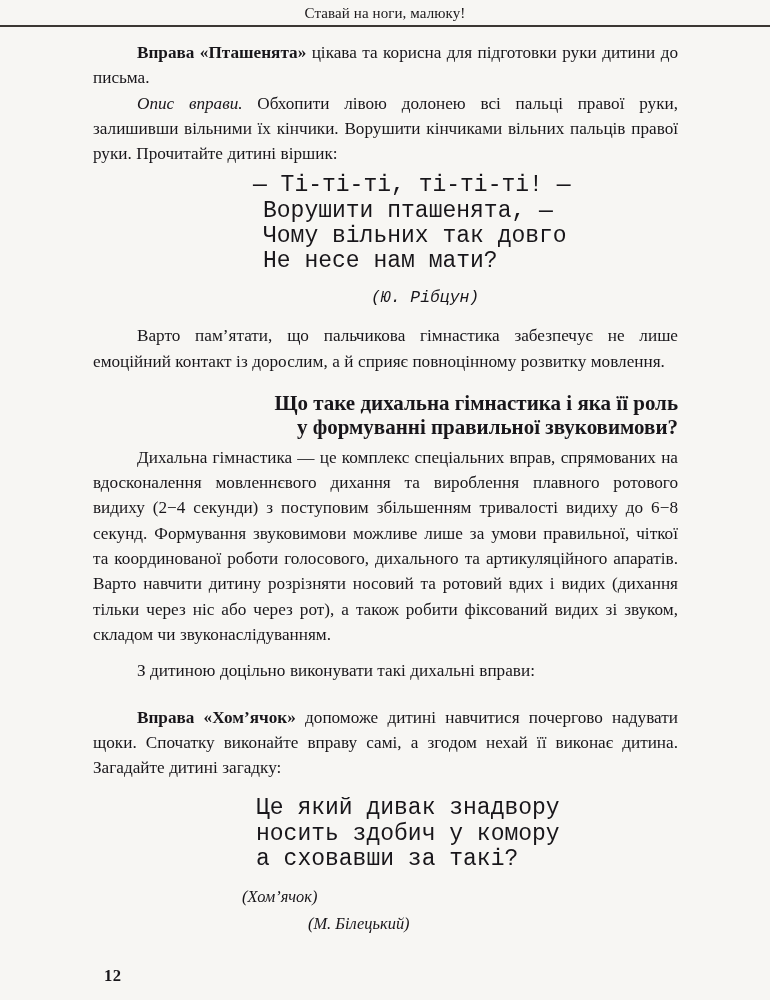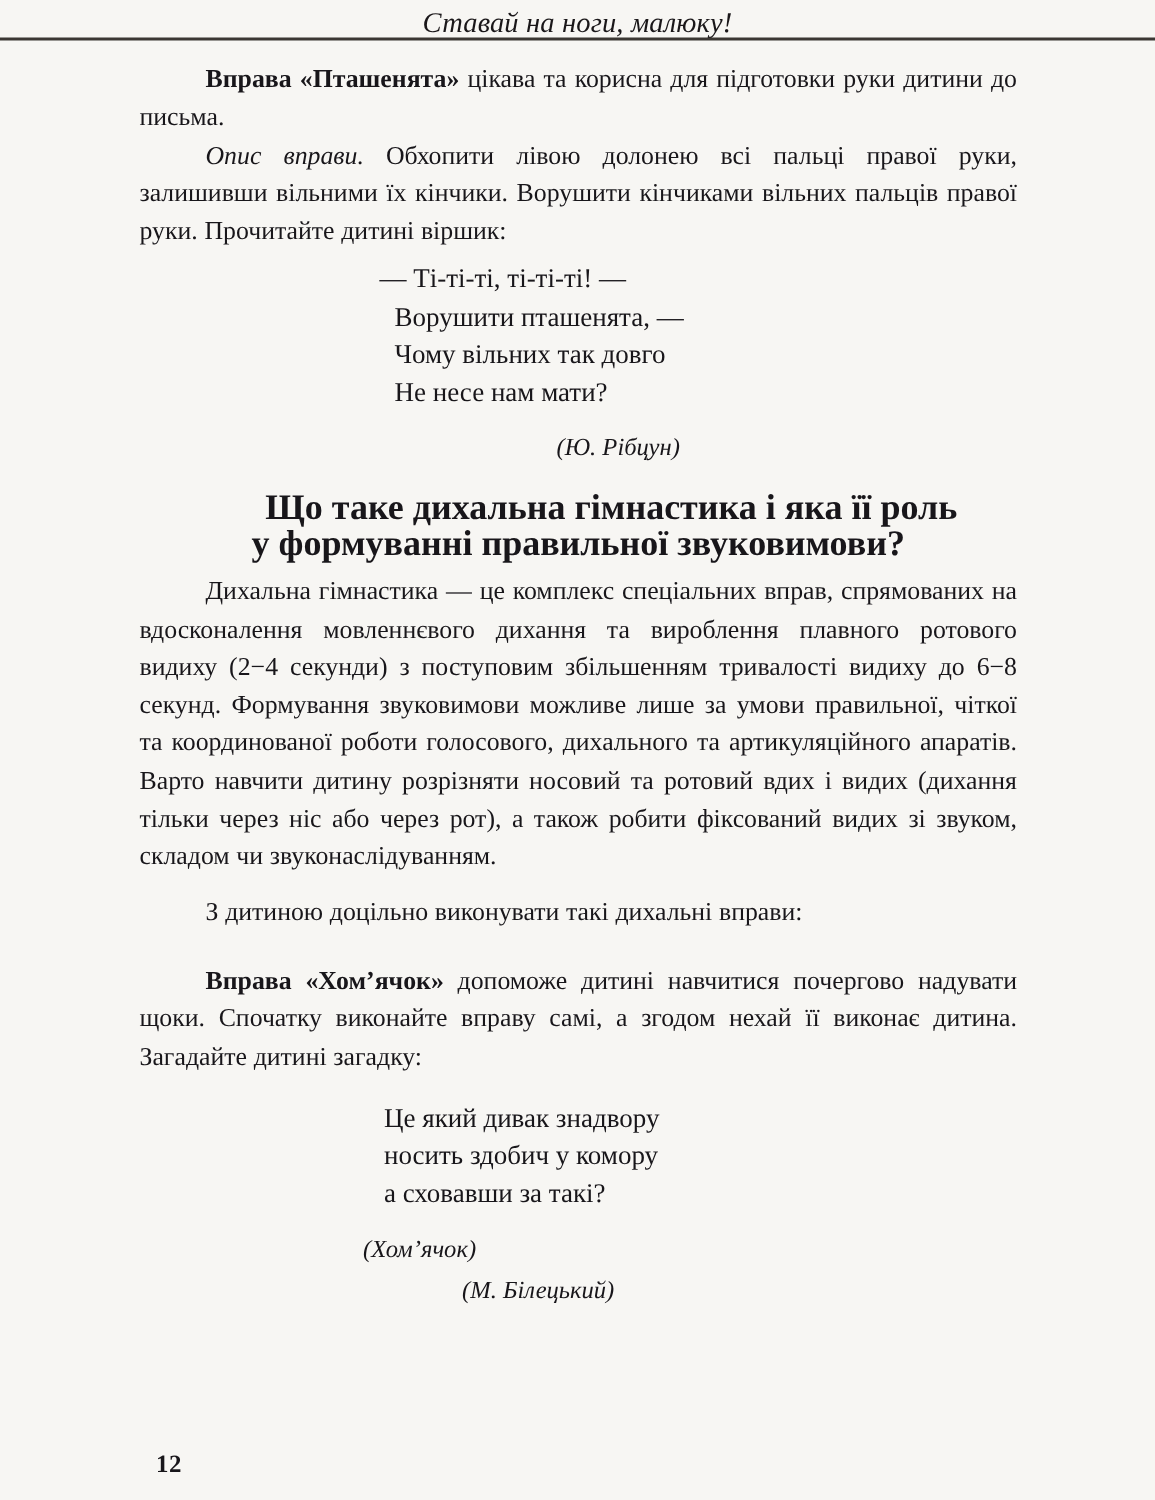--- a/index.html
+++ b/index.html
@@ -22,22 +22,21 @@
     box-sizing: border-box;
   }
 
   
   .runhead {
     position: absolute;
     top: 5px;
     left: 0;
     width: 770px;
     text-align: center;
-    font-style: italic;
-    font-size: 19px;
+    font-size: 15px;
     letter-spacing: .1px;
     color: #1a1719;
   }
   .rule {
     position: absolute;
     top: 25px;
     left: 0;
     width: 770px;
     height: 2px;
     background: #3b3733;
@@ -62,50 +61,51 @@
     word-spacing: .2px;
   }
   p.gap-sm { margin-top: 0px; }
 
   b.run-in { font-weight: bold; }
   i.run-in { font-style: italic; }
 
   
   h2.section {
     margin: 17px 0 6px 0;
-    font-size: 24px;
+    font-size: 21px;
     line-height: 24px;
     font-weight: bold;
     text-indent: 44px;
-    text-align: center;
+    text-align: right;
   }
   h2.section .l2 { display: block; text-indent: 0; }
 
   
   .verse {
     margin: 7px 0 0 0;
-    font-size: 18px;
+    font-size: 23px;
     line-height: 25.2px;
+    font-family: Liberation Mono, monospace;
   }
   .verse .vline {
     display: block;
     white-space: pre;
   }
   .verse.v1 { padding-left: 170px; }
   .verse.v1 .vline.first { text-indent: -10px; }
   .verse.v2 { padding-left: 163px; }
 
   .attrib {
     font-style: italic;
     font-size: 16.4px;
     line-height: 25px;
     display: block;
     white-space: pre;
   }
-  .attrib.a1 { margin-top: 11px; padding-left: 278px; }
+  .attrib.a1 { margin-top: 11px; padding-left: 278px; font-family: Liberation Mono, monospace; }
   .attrib.a2 { margin-top: 12px; padding-left: 149px; }
   .attrib.a3 { margin-top: 2px; padding-left: 215px; }
 
   
   .folio {
     position: absolute;
     left: 104px;
     bottom: 14px;
     font-size: 16.6px;
     font-weight: bold;
@@ -127,20 +127,21 @@
     <p class="body"><i class="run-in">Опис вправи.</i><span> Обхопити лівою долонею всі пальці правої руки, залишивши вільними їх кінчики. Ворушити кінчиками вільних пальців правої руки. Прочитайте дитині віршик:</span></p>
 
     <div class="verse v1">
       <span class="vline first">— Ті-ті-ті, ті-ті-ті! —</span>
       <span class="vline">Ворушити пташенята, —</span>
       <span class="vline">Чому вільних так довго</span>
       <span class="vline">Не несе нам мати?</span>
     </div>
     <span class="attrib a1">(Ю. Рібцун)</span>
 
+    <p class="body gap-sm" style="margin-top:13px">Варто пам’ятати, що пальчикова гімнастика забезпечує не лише емоційний контакт із дорослим, а й сприяє повноцінному розвитку мовлення.</p>
 
     <h2 class="section"><span>Що таке дихальна гімнастика і яка її роль</span><span class="l2">у формуванні правильної звуковимови?</span></h2>
 
     <p class="body">Дихальна гімнастика — це комплекс спеціальних вправ, спрямованих на вдосконалення мовленнєвого дихання та вироблення плавного ротового видиху (2−4 секунди) з поступовим збільшенням тривалості видиху до 6−8 секунд. Формування звуковимови можливе лише за умови правильної, чіткої та координованої роботи голосового, дихального та артикуляційного апаратів. Варто навчити дитину розрізняти носовий та ротовий вдих і видих (дихання тільки через ніс або через рот), а також робити фіксований видих зі звуком, складом чи звуконаслідуванням.</p>
 
     <p class="body" style="margin-top:11px">З дитиною доцільно виконувати такі дихальні вправи:</p>
 
     <p class="body" style="margin-top:21px"><b class="run-in">Вправа «Хом’ячок»</b><span> допоможе дитині навчитися почергово надувати щоки. Спочатку виконайте вправу самі, а згодом нехай її виконає дитина. Загадайте дитині загадку:</span></p>
 
     <div class="verse v2" style="margin-top:16px">

